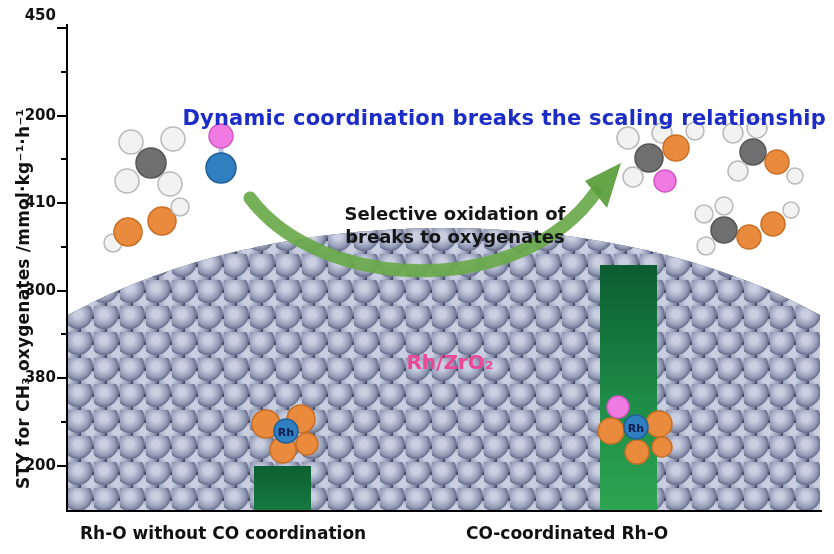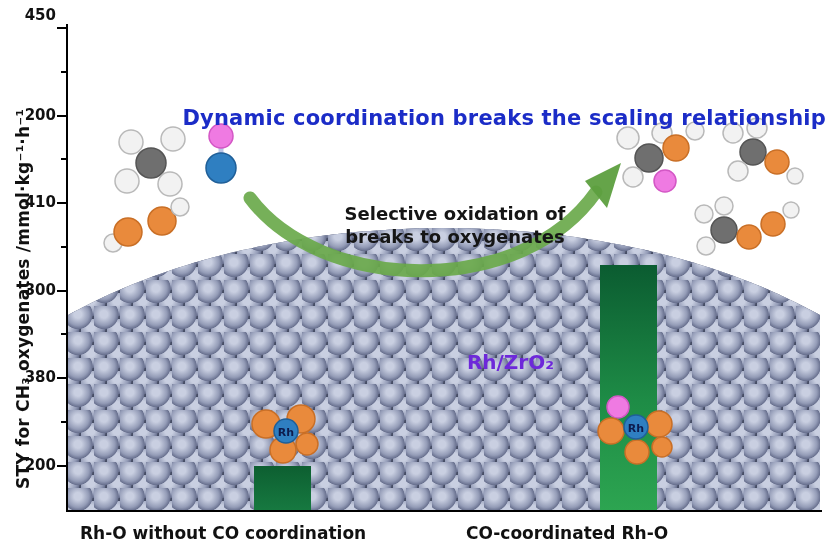--- a/index.html
+++ b/index.html
@@ -30,22 +30,22 @@
   
   .main-title{
     position:absolute;left:85px;right:8px;top:62px;text-align:right;
     color:#1b2cc7;font-size:21px;font-weight:bold;z-index:5;letter-spacing:.2px;margin-top:44px;
   }
   .subtitle{
     position:absolute;left:300px;top:158px;width:310px;text-align:center;
     font-size:18px;font-weight:bold;color:#151515;line-height:1.3;z-index:5;margin-top:44px;
   }
   .surface-label{
-    position:absolute;left:394px;top:350px;width:160px;text-align:right;
-    font-size:20px;font-weight:bold;color:#6d28d9;z-index:5;
+    position:absolute;left:370px;top:350px;width:160px;text-align:center;
+    font-size:20px;font-weight:bold;color:#ec4899;z-index:5;
   }
   
   .sphere-field{
     position:absolute;left:68px;top:228px;width:752px;height:282px;z-index:1;
     background-color:#474e66;
     background-image:
       radial-gradient(circle at 38% 32%, #c9cfe1 0 16%, #949cb7 46%, #6a7290 60%, rgba(0,0,0,0) 63%),
       radial-gradient(circle at 38% 32%, #c9cfe1 0 16%, #949cb7 46%, #6a7290 60%, rgba(0,0,0,0) 63%);
     background-size:26px 26px;
     background-position:0 0,13px 13px;

